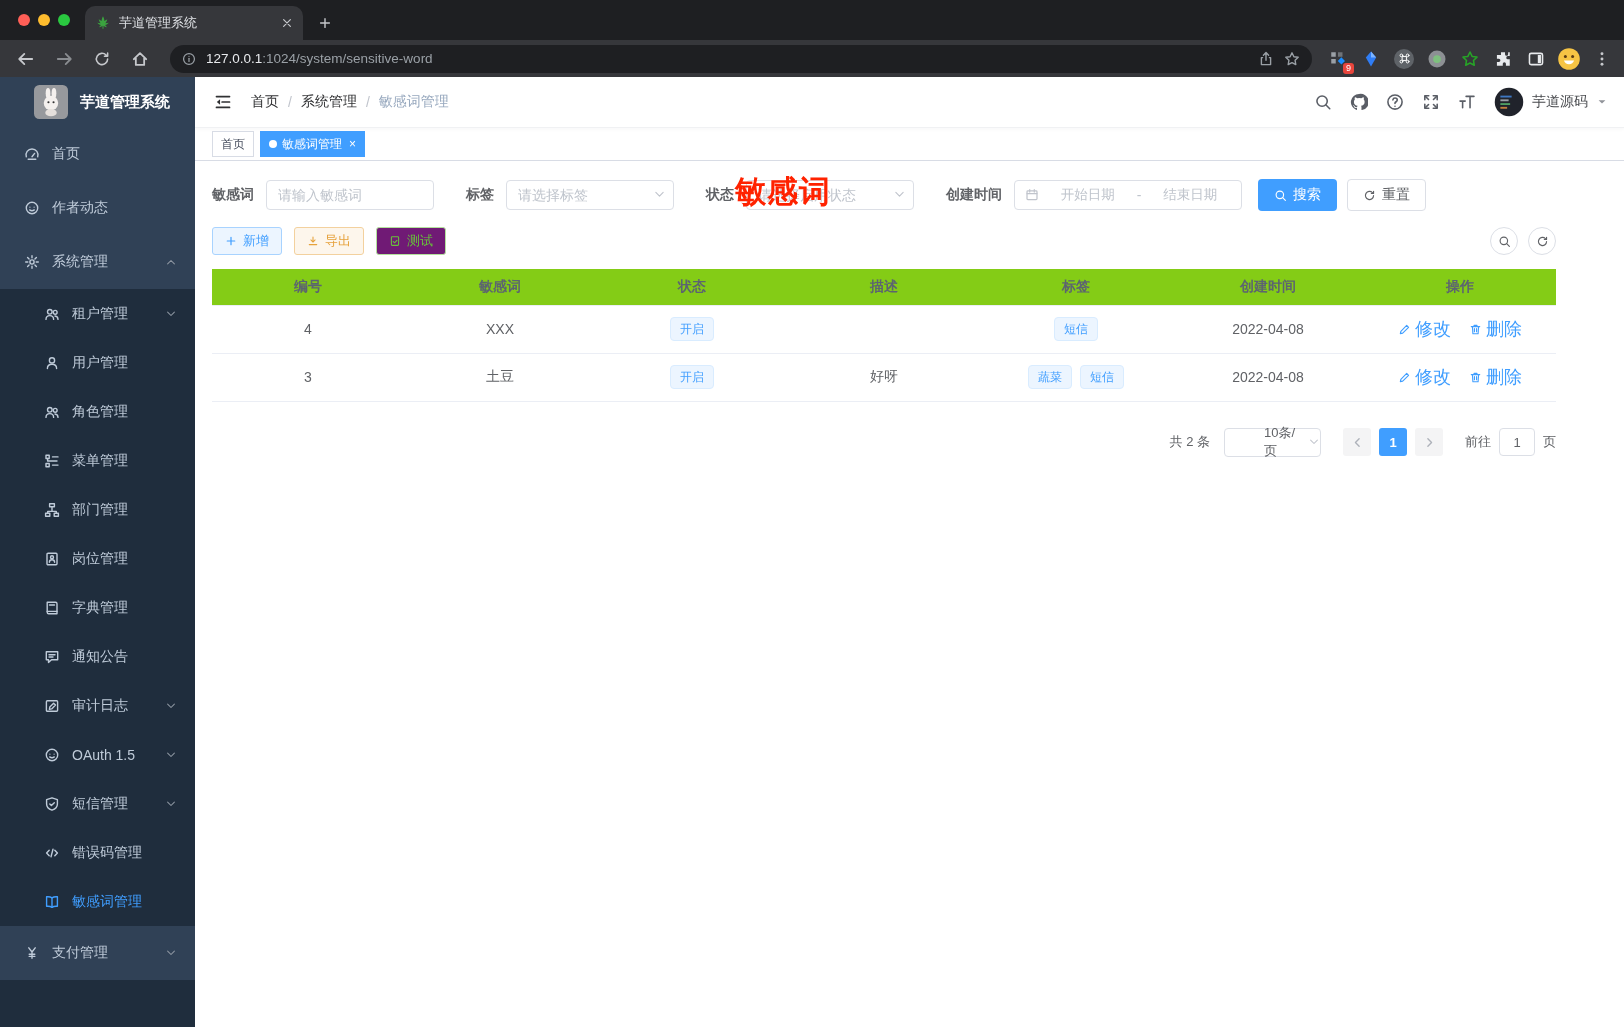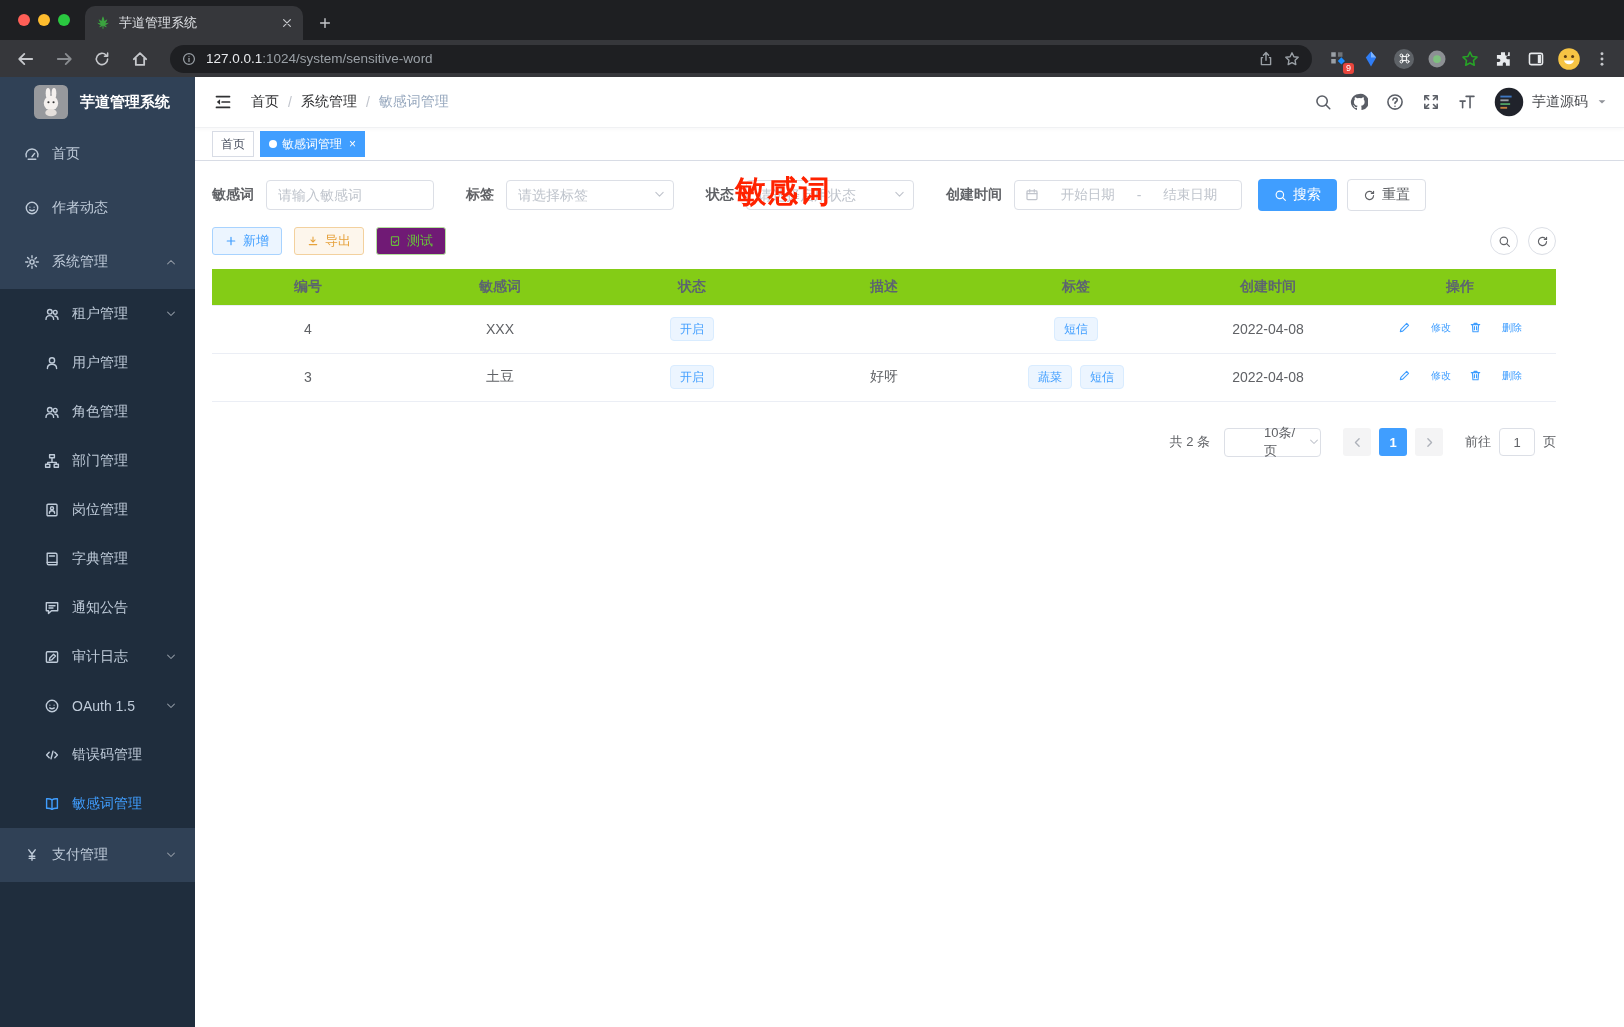--- a/index.html
+++ b/index.html
@@ -97,21 +97,21 @@
   .minibtn { width:28px; height:28px; border-radius:50%; border:1px solid #dcdfe6; background:#fff; color:#606266;
     display:flex; align-items:center; justify-content:center; cursor:pointer; }
 
   
   table.grid { width:100%; border-collapse:collapse; table-layout:fixed; margin-top:14px; font-size:14px; color:#606266; }
   .grid th { background:#84cc16; height:36px; font-weight:700; color:#5c6470; border-bottom:1px solid #ebeef5; }
   .grid td { height:48px; text-align:center; border-bottom:1px solid #ebeef5; }
   .eltag { display:inline-flex; align-items:center; height:24px; padding:0 9px; background:#ecf5ff;
     border:1px solid #d9ecff; color:#409eff; border-radius:4px; font-size:12px; }
   .tagcell { display:inline-flex; gap:8px; }
-  .alink { display:inline-flex; align-items:center; gap:20px; color:#409eff; font-size:10px; margin:0 7px; cursor:pointer; }
+  .alink { display:inline-flex; align-items:center; gap:4px; color:#409eff; font-size:18px; margin:0 7px; cursor:pointer; }
 
   
   .pager { display:flex; justify-content:flex-end; align-items:center; margin-top:26px; font-size:13px; color:#606266; }
   .pager .total { margin-right:14px; }
   .psel { position:relative; margin-right:14px; }
   .psel .pselbox { width:97px; height:29px; border:1px solid #dcdfe6; border-radius:4px; display:flex;
     align-items:center; justify-content:center; gap:8px; color:#606266;padding-left:39px; }
   .psel .sarrow { color:#c0c4cc; }
   .pbtn { width:28px; height:28px; border-radius:3px; background:#f4f4f5; color:#aeb2ba; display:flex;
     align-items:center; justify-content:center; margin-left:8px; cursor:pointer; }
@@ -384,20 +384,30 @@
               <path d="M2 13.4c0-2.3 1.7-3.8 3.8-3.8s3.8 1.5 3.8 3.8"></path>
               <circle cx="11.2" cy="6.3" r="1.9"></circle>
               <path d="M11 10c1.9.3 3 1.7 3 3.4"></path>
             </svg>
           </span>
         <span class="slabel">角色管理</span>
       </div>
       <div class="sitem">
         <span class="ic">
             <svg viewBox="0 0 16 16" fill="none" stroke="currentColor" stroke-width="1.4" stroke-linecap="round" stroke-linejoin="round">
+              <rect x="2" y="2.3" width="3.2" height="3.2"></rect>
+              <rect x="2" y="10.5" width="3.2" height="3.2"></rect>
+              <path d="M8.5 3.9H14M8.5 12.1H14M8.5 8H13M3.6 5.5V8h4.9"></path>
+            </svg>
+          </span>
+        <span class="slabel">菜单管理</span>
+      </div>
+      <div class="sitem">
+        <span class="ic">
+            <svg viewBox="0 0 16 16" fill="none" stroke="currentColor" stroke-width="1.4" stroke-linecap="round" stroke-linejoin="round">
               <rect x="5.6" y="1.8" width="4.8" height="3"></rect>
               <rect x="1.6" y="11.2" width="4.2" height="3"></rect>
               <rect x="10.2" y="11.2" width="4.2" height="3"></rect>
               <path d="M8 4.8v2.6M3.7 11.2V9.4h8.6v1.8M8 7.4v2"></path>
             </svg>
           </span>
         <span class="slabel">部门管理</span>
       </div>
       <div class="sitem">
         <span class="ic">
@@ -444,20 +454,34 @@
       <div class="sitem">
         <span class="ic">
             <svg viewBox="0 0 16 16" fill="none" stroke="currentColor" stroke-width="1.4" stroke-linecap="round" stroke-linejoin="round">
               <circle cx="8" cy="8" r="5.7"></circle>
               <circle cx="5.9" cy="7.2" r="0.6" fill="currentColor" stroke="none"></circle>
               <circle cx="10.1" cy="7.2" r="0.6" fill="currentColor" stroke="none"></circle>
               <path d="M5.7 9.9c1.3 1 3.3 1 4.6 0"></path>
             </svg>
           </span>
         <span class="slabel">OAuth 1.5</span>
+        <span class="ic ic12 chev">
+            <svg viewBox="0 0 16 16" fill="none" stroke="currentColor" stroke-width="1.4" stroke-linecap="round" stroke-linejoin="round">
+              <path d="M3.5 5.5L8 10l4.5-4.5"></path>
+            </svg>
+          </span>
+      </div>
+      <div class="sitem">
+        <span class="ic">
+            <svg viewBox="0 0 16 16" fill="none" stroke="currentColor" stroke-width="1.4" stroke-linecap="round" stroke-linejoin="round">
+              <path d="M8 1.8l5.4 1.9v4.4c0 3.1-2.3 5.1-5.4 6.1-3.1-1-5.4-3-5.4-6.1V3.7z"></path>
+              <path d="M5.8 8l1.6 1.6 2.9-2.9"></path>
+            </svg>
+          </span>
+        <span class="slabel">短信管理</span>
         <span class="ic ic12 chev">
             <svg viewBox="0 0 16 16" fill="none" stroke="currentColor" stroke-width="1.4" stroke-linecap="round" stroke-linejoin="round">
               <path d="M3.5 5.5L8 10l4.5-4.5"></path>
             </svg>
           </span>
       </div>
       <div class="sitem">
         <span class="ic">
             <svg viewBox="0 0 16 16" fill="none" stroke="currentColor" stroke-width="1.4" stroke-linecap="round" stroke-linejoin="round">
               <path d="M5.2 5.2L2.6 8l2.6 2.8M10.8 5.2L13.4 8l-2.6 2.8M9 4.2l-2 7.6"></path>

